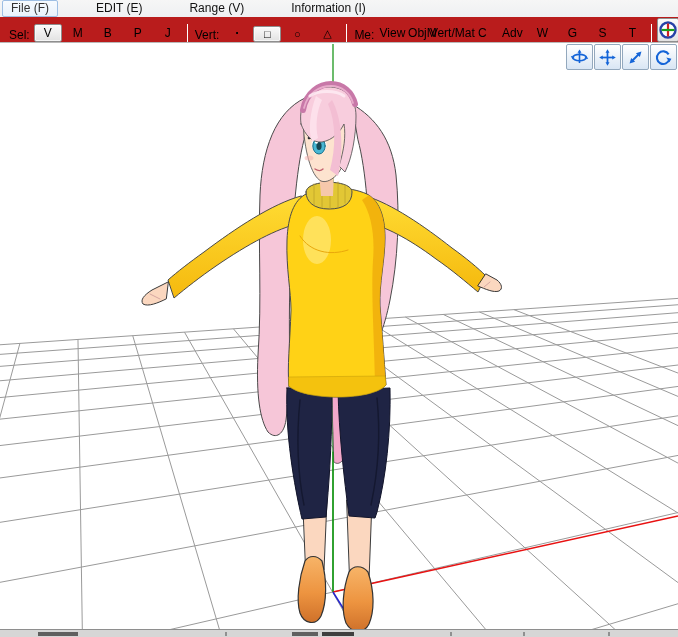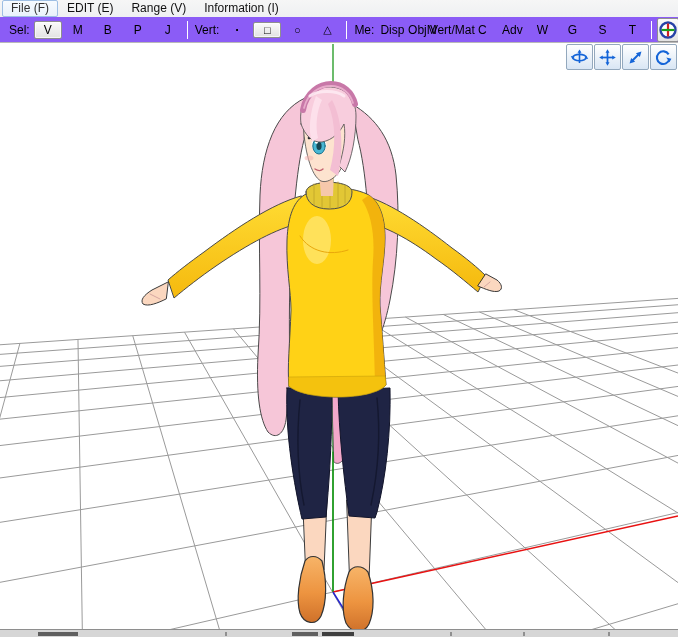--- a/index.html
+++ b/index.html
@@ -1,25 +1,25 @@
 <!DOCTYPE html>
 <html><head>
 <meta charset="utf-8">
 <style>
   html,body{margin:0;padding:0;}
   body{width:678px;height:637px;overflow:hidden;font-family:"Liberation Sans","DejaVu Sans",sans-serif;background:#f0f0f0;position:relative;}
   .app{position:absolute;inset:0;}
 
   
-  .menubar{height:17px;background:linear-gradient(#f6f6f6,#eef0f2);display:flex;align-items:center;padding-left:2px;font-size:12px;color:#111;}
+  .menubar{height:17px;background:linear-gradient(#f6f6f6,#eef0f2);display:flex;align-items:center;padding-left:2px;font-size:12px;color:#111;gap:29px;}
   .menu-item{padding:0 8px;line-height:15px;border:1px solid transparent;white-space:nowrap;}
   .menu-item.hl{border:1px solid #9ebfe4;background:linear-gradient(#f7fbff,#e9f2fb);border-radius:2px;color:#333;}
 
   
-  .toolbar{height:25px;background:#8b5cf6;display:flex;align-items:center;font-size:12px;color:#000;border-bottom:1px solid #b9b9b9;}
+  .toolbar{height:25px;background:#b91c1c;display:flex;align-items:flex-end;font-size:12px;color:#000;border-bottom:1px solid #b9b9b9;}
   .grip{width:4px;height:16px;margin:0 4px 0 2px;
         background:repeating-linear-gradient(to bottom,#9a9a9a 0 1px,transparent 1px 3px),
                    repeating-linear-gradient(to bottom,#9a9a9a 0 1px,transparent 1px 3px);
         background-size:1px 100%,1px 100%;background-position:0 0,3px 1px;background-repeat:no-repeat;}
   .tb-label{padding:0 3px;white-space:nowrap;}
   .tb-btn{display:inline-flex;align-items:center;justify-content:center;min-width:14px;padding:1px 6px;margin:0 1px;
           border:1px solid transparent;border-radius:2px;white-space:nowrap;cursor:default;}
   .tb-btn.pressed{border:1px solid #8f8f8f;background:linear-gradient(#fbfbfb,#e2e2e2);box-shadow:inset 0 0 0 1px #ffffffaa;}
   .tb-sep{width:1px;height:18px;background:#c3c3c3;border-right:1px solid #fff;margin:0 4px;}
   .tb-icon-btn{width:26px;height:22px;display:inline-flex;align-items:center;justify-content:center;margin:0 1px;border:1px solid transparent;border-radius:2px;}
@@ -60,21 +60,21 @@
     <span class="tb-btn">P</span>
     <span class="tb-btn">J</span>
     <span class="tb-sep"></span>
     <span class="tb-label">Vert:</span>
     <span class="tb-btn glyph-dot">·</span>
     <span class="tb-btn pressed glyph-shape">□</span>
     <span class="tb-btn glyph-shape">○</span>
     <span class="tb-btn glyph-shape">△</span>
     <span class="tb-sep"></span>
     <span class="tb-label">Me:</span>
-    <span class="tb-btn">Disp</span>
+    <span class="tb-btn">View</span>
     <span class="tb-btn">ObjM</span>
     <span class="tb-btn">Vert/Mat</span>
     <span class="tb-btn">C</span>
     <span class="tb-btn">Adv</span>
     <span class="tb-btn">W</span>
     <span class="tb-btn">G</span>
     <span class="tb-btn">S</span>
     <span class="tb-btn">T</span>
     <span class="tb-sep"></span>
     <span class="tb-icon-btn pressed">

